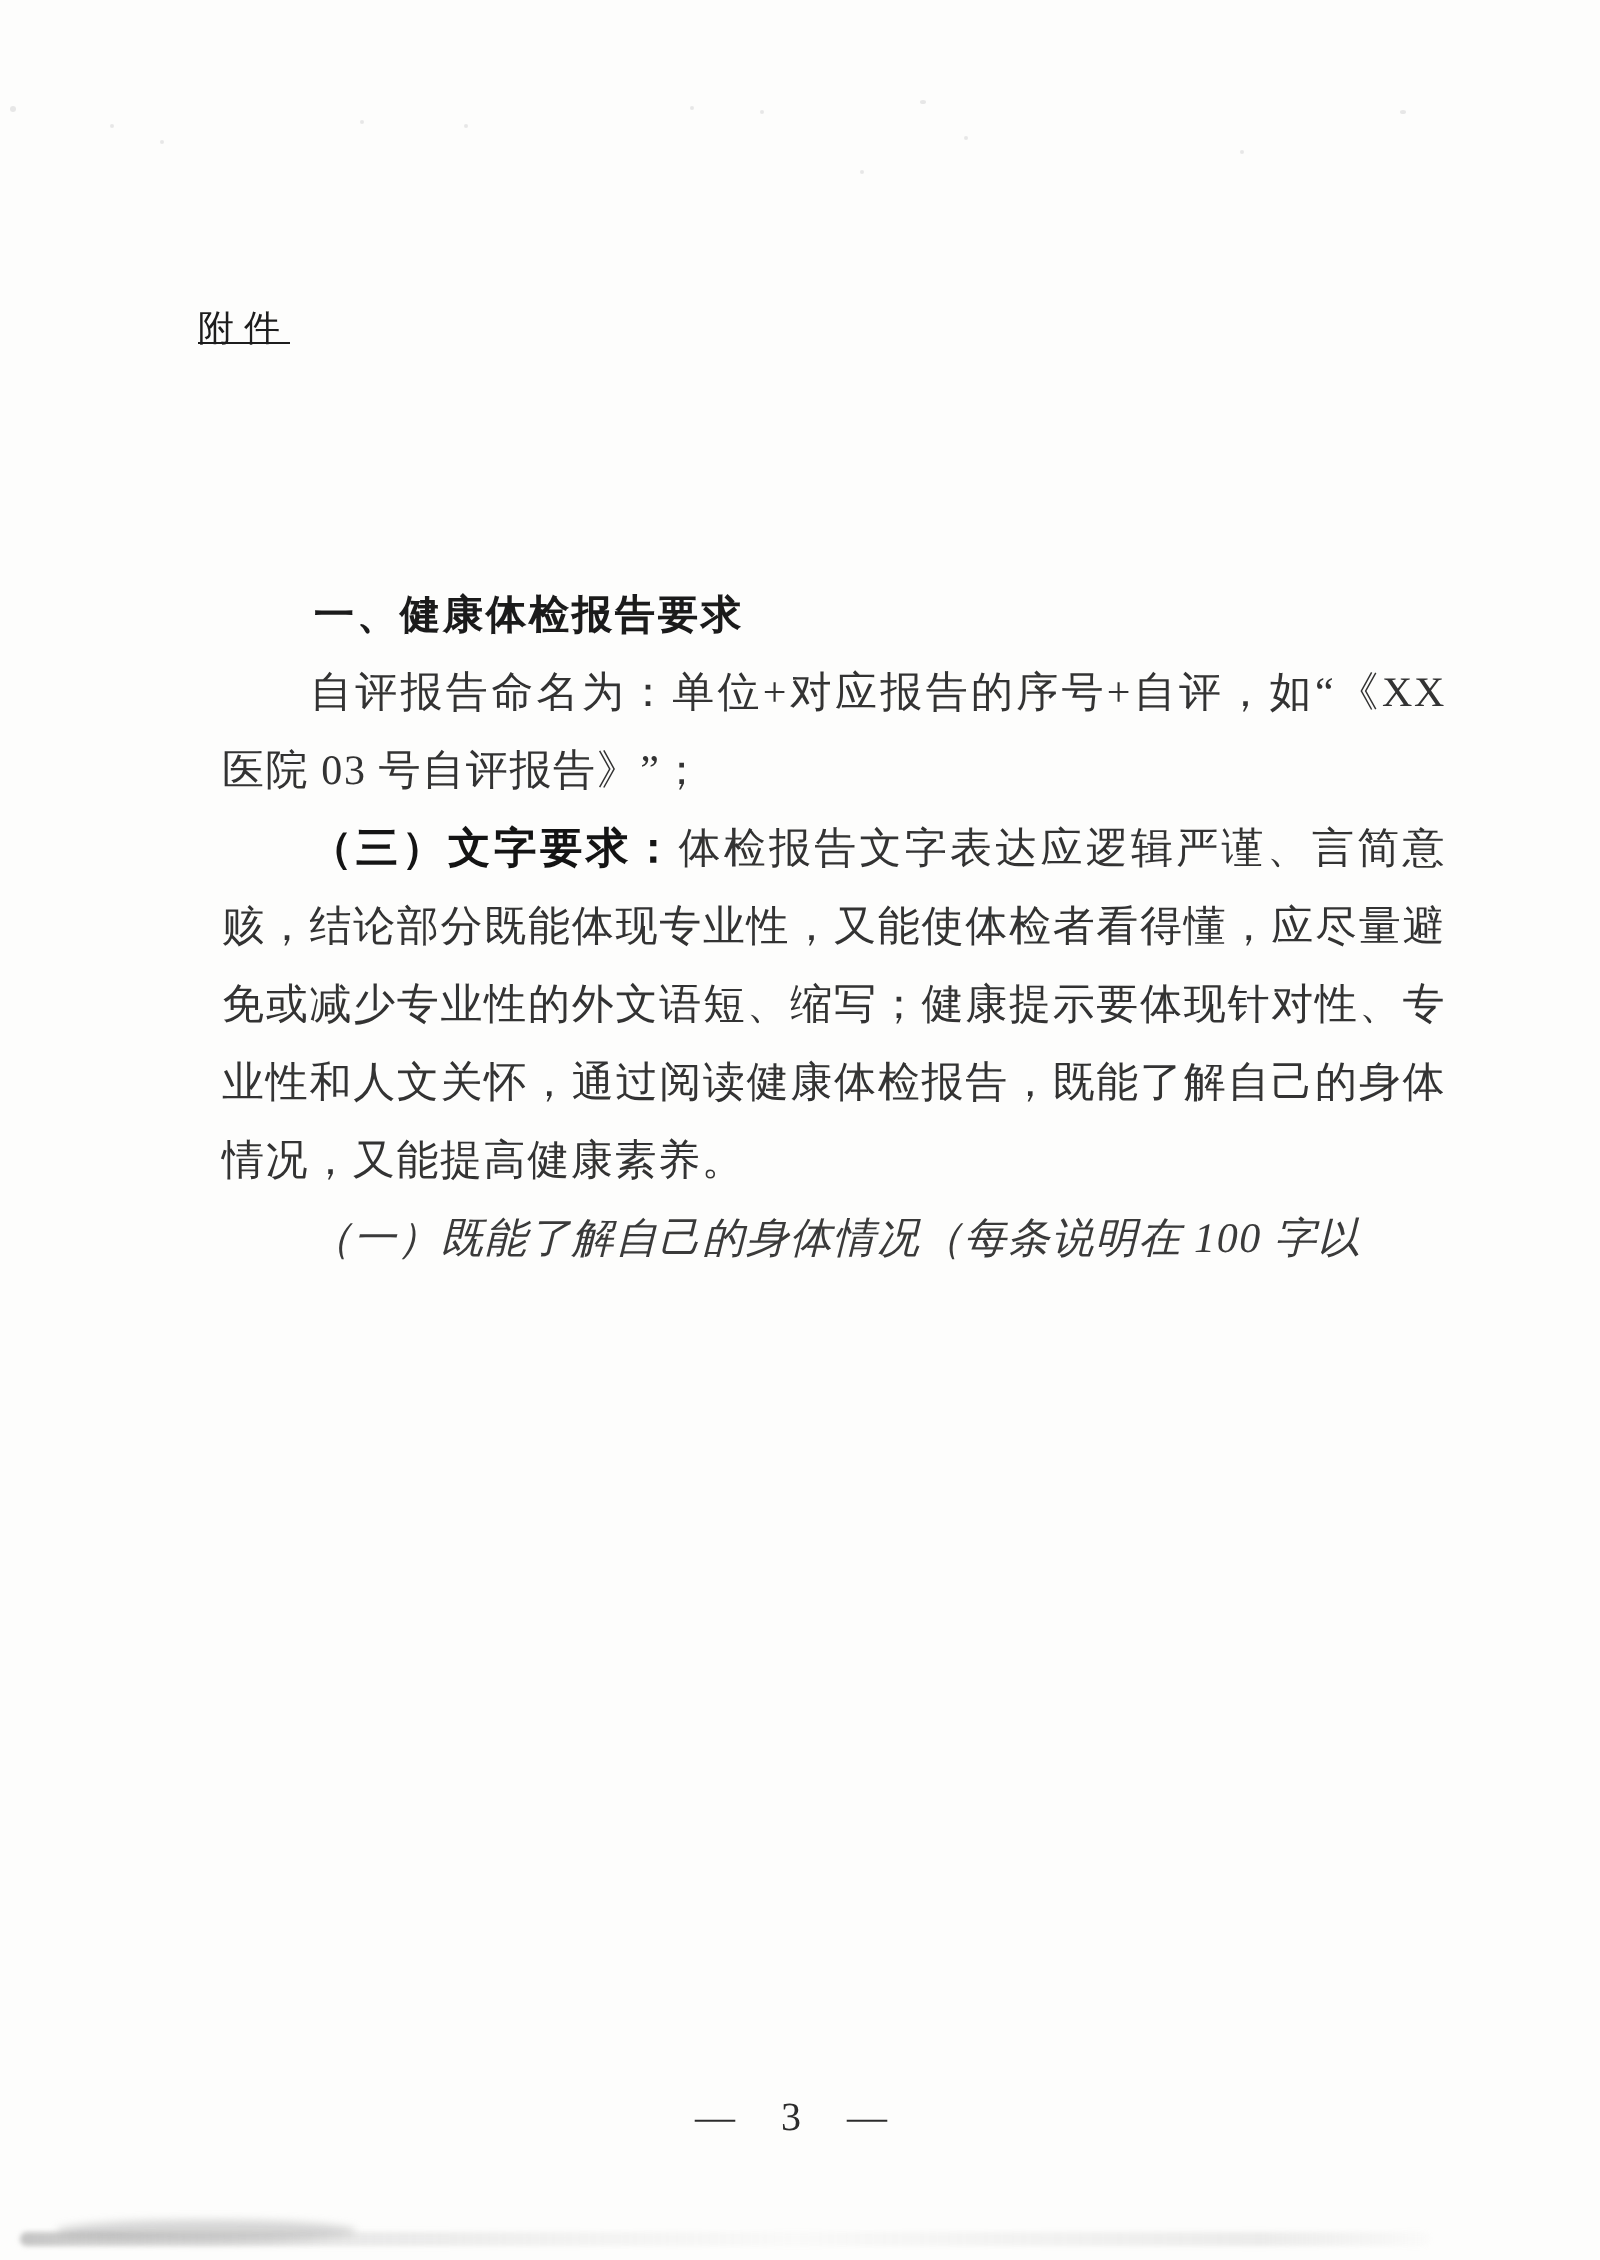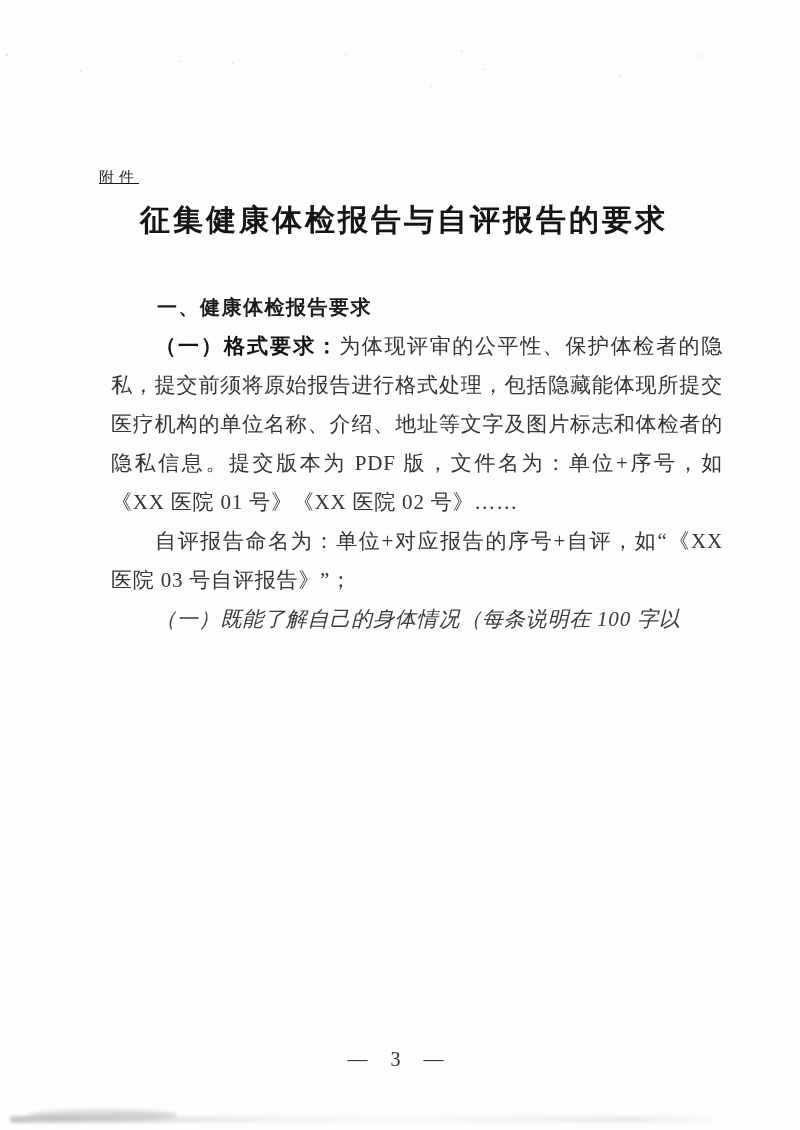--- a/index.html
+++ b/index.html
@@ -9,23 +9,23 @@
     height: 1130px;
     margin: 0 auto;
     background: #fdfdfc;
     overflow: hidden;
     font-family: "Liberation Serif", "DejaVu Serif", serif;
     color: #2e2e2e;
   }
   .attachment {
     position: absolute;
     left: 99px;
-    top: 168px;
+    top: 152px;
     font-family: "DejaVu Sans", "Liberation Sans", sans-serif;
-    font-size: 15px;
+    font-size: 18px;
     font-weight: 500;
     letter-spacing: 5px;
     color: #1d1d1d;
     text-decoration: underline;
   }
   .doc-title {
     position: absolute;
     left: 97px;
     top: 200px;
     width: 614px;
@@ -127,31 +127,30 @@
   <div class="speck" style="left:345px; top:53px;  width:2px; height:2px;"></div>
   <div class="speck" style="left:380px; top:55px;  width:2px; height:2px;"></div>
   <div class="speck" style="left:460px; top:50px;  width:3px; height:2px;"></div>
   <div class="speck" style="left:482px; top:68px;  width:2px; height:2px;"></div>
   <div class="speck" style="left:430px; top:85px;  width:2px; height:2px;"></div>
   <div class="speck" style="left:620px; top:75px;  width:2px; height:2px;"></div>
   <div class="speck" style="left:700px; top:55px;  width:3px; height:2px;"></div>
 
   <div class="attachment">附件</div>
 
-  <div class="doc-title">征集健康体检报告与自评报告的要求</div>
 
   <div class="content">
 
     <div class="sec-head">一、健康体检报告要求</div>
 
-    <p class="para"><b class="lead">（一）格式要求：</b><span>为体现评审的公平性、保护体检者的隐私，提交前须将原始报告进行格式处理，包括隐藏能体现所提交医疗机构的单位名称、介绍、地址等文字及图片标志和体检者的隐私信息。提交版本为 PDF 版，文件名为：单位+序号，如《XX 医院 01 号》《XX 医院 02 号》……</span></p>
 
     <p class="para"><b class="lead"></b><span>自评报告命名为：单位+对应报告的序号+自评，如“《XX 医院 03 号自评报告》”；</span></p>
 
 
+    <p class="para"><b class="lead">（三）文字要求：</b><span>体检报告文字表达应逻辑严谨、言简意赅，结论部分既能体现专业性，又能使体检者看得懂，应尽量避免或减少专业性的外文语短、缩写；健康提示要体现针对性、专业性和人文关怀，通过阅读健康体检报告，既能了解自己的身体情况，又能提高健康素养。</span></p>
 
 
     <p class="para kai"><b class="lead"></b><span>（一）既能了解自己的身体情况（每条说明在 100 字以</span></p>
 
   </div>
 
   <div class="footer">— 3 —</div>
 
   <div class="smudge-blob"></div>
   <div class="smudge-line"></div>

